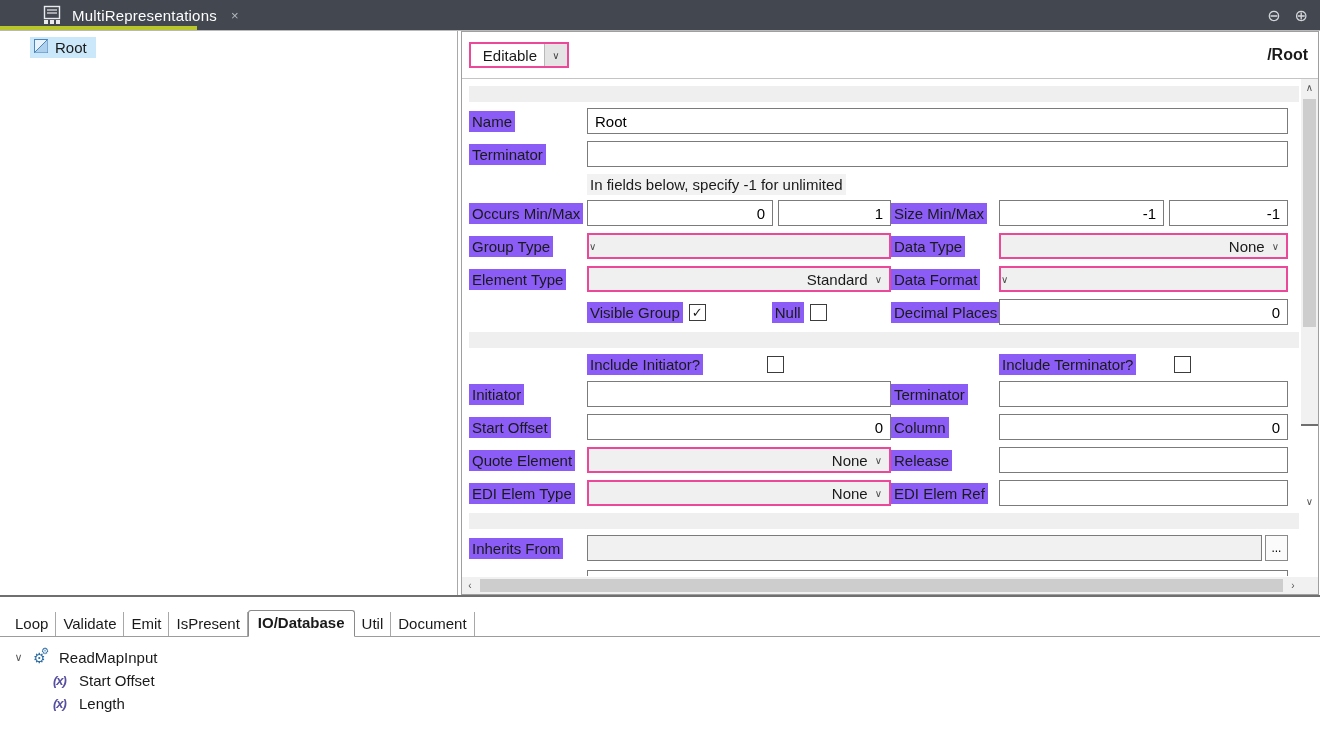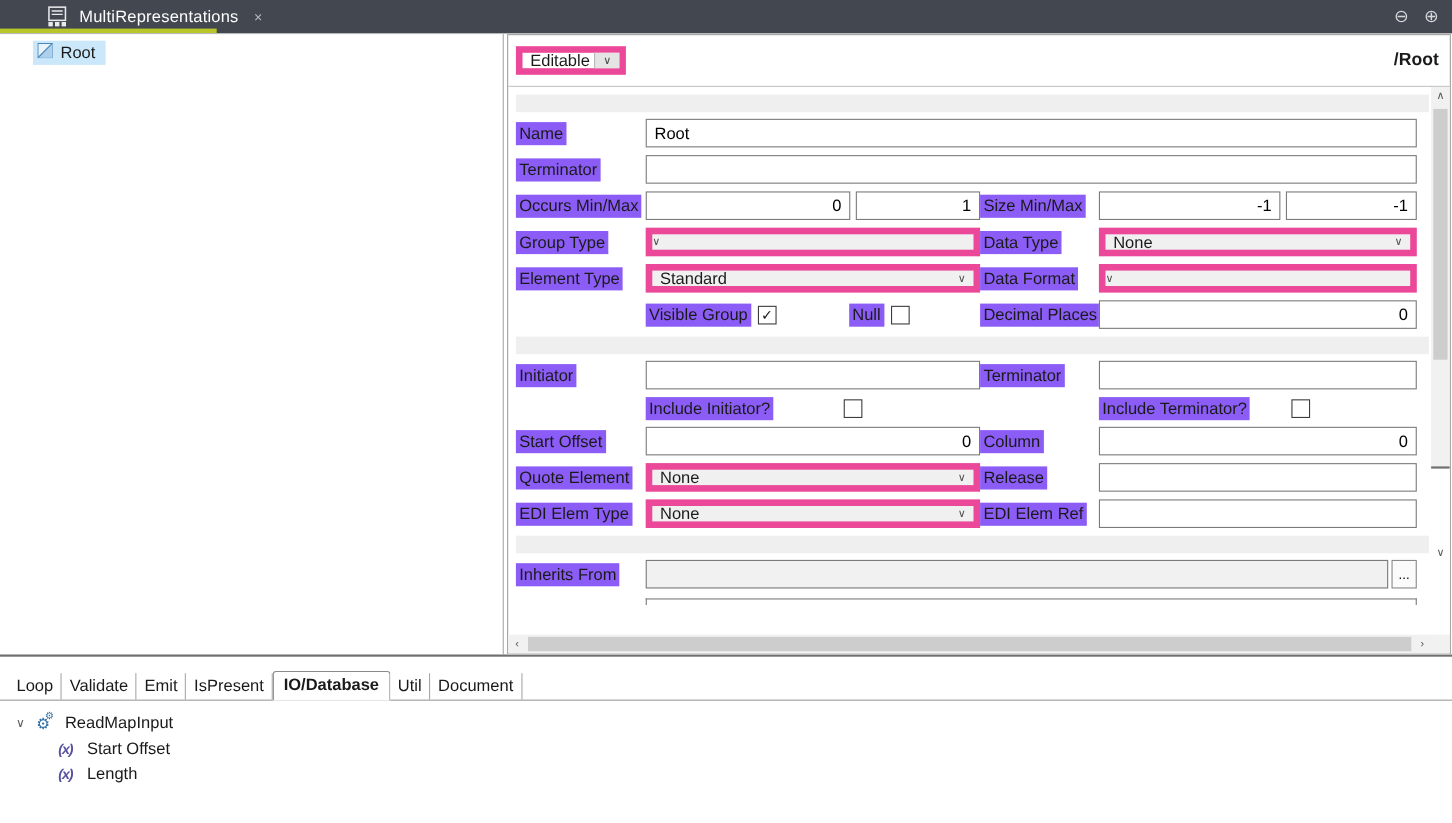--- a/index.html
+++ b/index.html
@@ -17,21 +17,21 @@
 
   
   .main { display:flex; height:565px; border-top:1px solid #b9b9b9; background:#fff; }
   .tree-panel { width:458px; border-right:1px solid #a9a9a9; padding-top:6px; }
   .tree-item { display:inline-flex; align-items:center; gap:7px; margin-left:30px; padding:2px 9px 2px 4px; }
   .tree-item.selected { background:#cbe8fa; }
 
   
   .form-panel { flex:1; margin-left:3px; margin-right:1px; border:1px solid #9f9f9f; display:grid; grid-template-rows:47px 1fr 17px; background:#fff; }
   .form-header { display:flex; align-items:center; padding:0 10px 0 7px; border-bottom:1px solid #c4c4c4; }
-  .combo { height:26px; border:6px solid #ec4899; background:#f0f0f0; display:flex; align-items:center; width:100%; }
+  .combo { height:26px; border:2px solid #ec4899; background:#f0f0f0; display:flex; align-items:center; width:100%;text-align:right; }
   .combo .combo-text { flex:1; padding:0 7px; white-space:nowrap; overflow:hidden; }
   .combo .chev { padding-right:7px; color:#4d4d4d; font-size:10px; }
   .combo.mode { width:100px; background:#fff; padding:0; }
   .combo.mode .combo-btn { width:23px; align-self:stretch; background:#e4e4e4; border-left:1px solid #b9b9b9; display:flex; align-items:center; justify-content:center; color:#444; font-size:10px; }
   .path { margin-left:auto; font-weight:bold; font-size:16px; }
 
   .form-body { display:flex; overflow:hidden; }
   .form-scroll { flex:1; padding:7px 2px 0 7px; overflow:hidden; }
   .band { height:16px; background:#efefef; margin-bottom:6px; }
   .frow { display:grid; grid-template-columns:118px 304px 108px 289px; align-items:center; margin-bottom:7px; }
@@ -133,20 +133,24 @@
         <div class="frow">
           <span class="flabel">Name</span>
           <input class="tb full" value="Root" style="">
         </div>
 
         <div class="frow">
           <span class="flabel">Terminator</span>
           <input class="tb full" value="" style="">
         </div>
 
+        <div class="frow" style="margin-bottom:5px;">
+          <span></span>
+          <span class="note">In fields below, specify -1 for unlimited</span>
+        </div>
 
         <div class="frow">
           <span class="flabel">Occurs Min/Max</span>
           <span class="pair">
             <input class="tb num w186" value="0" style="">
             <input class="tb num w113" value="1" style="">
           </span>
           <span class="flabel">Size Min/Max</span>
           <span class="pair">
             <input class="tb num w165" value="-1" style="">
@@ -187,38 +191,38 @@
               </span>
             <span class="flabel2 gap60">Null</span>
             <span class="cb"></span>
           </span>
           <span class="flabel">Decimal Places</span>
           <input class="tb num" value="0" style="">
         </div>
 
         <div class="band"></div>
 
+        <div class="frow" style="margin-bottom:6px;">
+          <span></span>
+          <span class="cbgroup">
+            <span class="flabel2">Include Initiator?</span>
+            <span class="cb gapcb"></span>
+          </span>
+          <span></span>
+          <span class="cbgroup">
+            <span class="flabel2">Include Terminator?</span>
+            <span class="cb gap32"></span>
+          </span>
+        </div>
+
         <div class="frow">
           <span class="flabel">Initiator</span>
           <input class="tb" value="" style="">
           <span class="flabel">Terminator</span>
           <input class="tb" value="" style="">
-        </div>
-
-        <div class="frow" style="margin-bottom:6px;">
-          <span></span>
-          <span class="cbgroup">
-            <span class="flabel2">Include Initiator?</span>
-            <span class="cb gapcb"></span>
-          </span>
-          <span></span>
-          <span class="cbgroup">
-            <span class="flabel2">Include Terminator?</span>
-            <span class="cb gap32"></span>
-          </span>
         </div>
 
         <div class="frow">
           <span class="flabel">Start Offset</span>
           <input class="tb num" value="0" style="">
           <span class="flabel">Column</span>
           <input class="tb num" value="0" style="">
         </div>
 
         <div class="frow">

